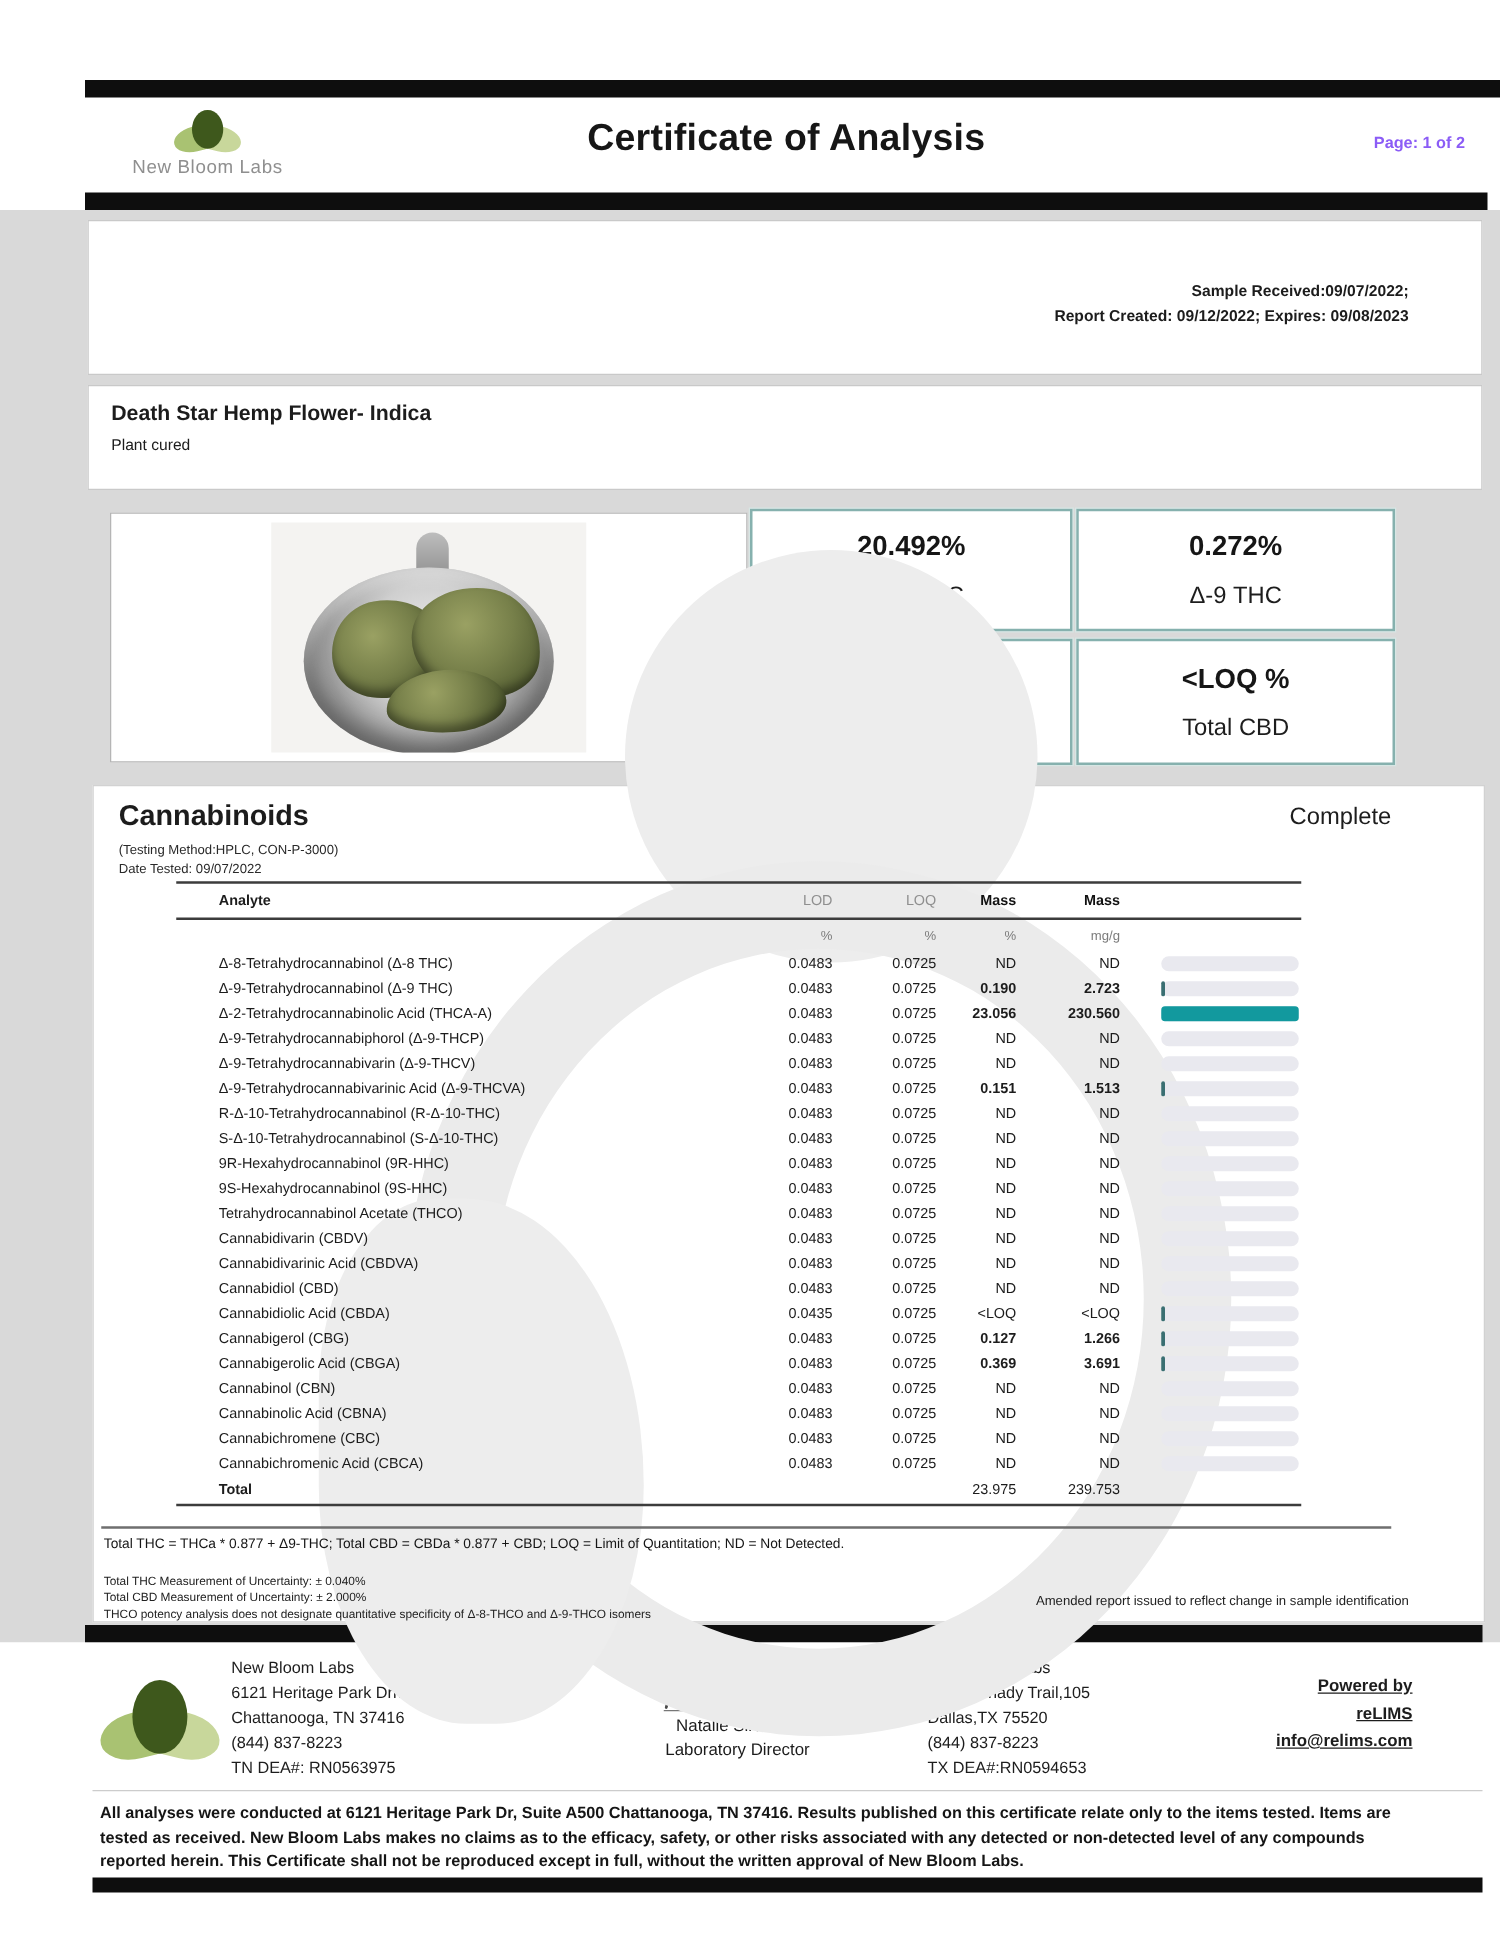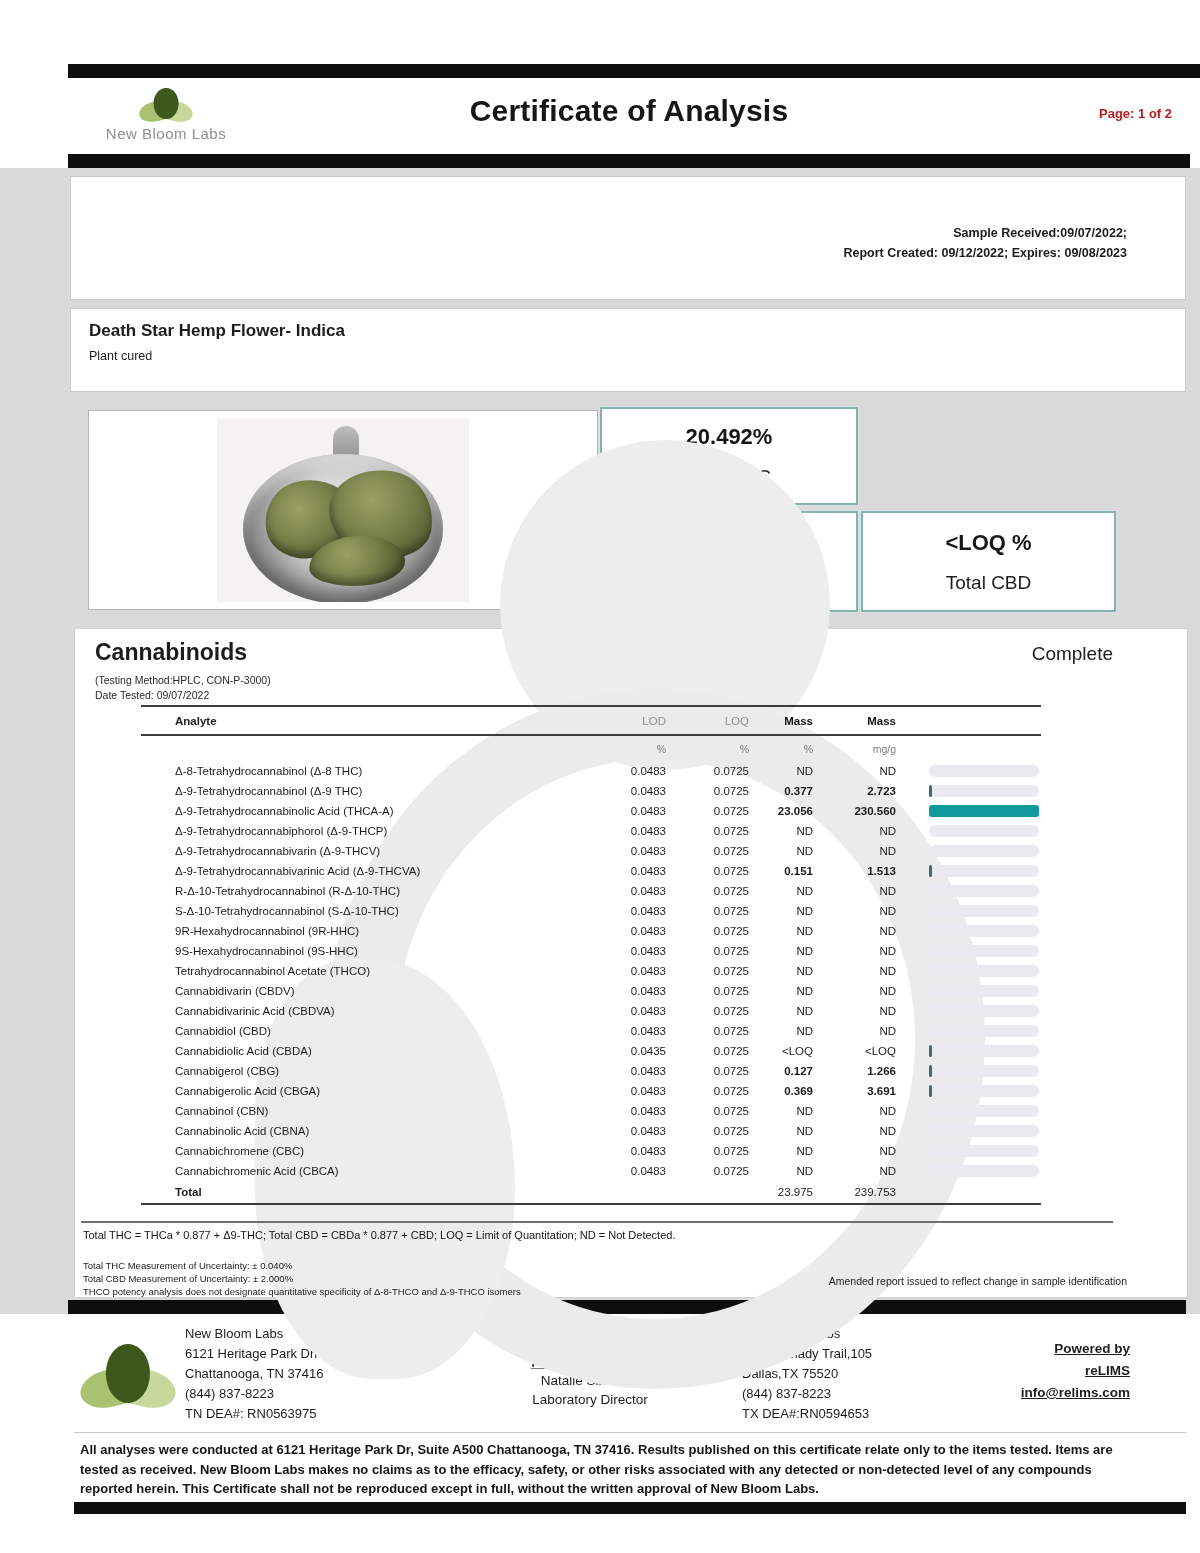--- a/index.html
+++ b/index.html
@@ -13,21 +13,21 @@
   
   .brand{display:flex;flex-direction:column;align-items:center;}
   .leaf-logo{position:relative;}
   .leaf-logo .leaf-l,.leaf-logo .leaf-r{position:absolute;bottom:0;width:52%;height:58%;}
   .leaf-logo .leaf-l{left:0;background:#a9c272;border-radius:70% 20% 20% 70%/60% 30% 40% 60%;transform:rotate(-14deg);}
   .leaf-logo .leaf-r{right:0;background:#c8d79b;border-radius:20% 70% 70% 20%/30% 60% 60% 40%;transform:rotate(14deg);}
   .leaf-logo .leaf-c{position:absolute;left:50%;top:0;transform:translateX(-50%);width:46%;height:92%;
                      background:#3e581c;border-radius:50%;}
   .brand-name{color:#8f8f8f;letter-spacing:.5px;}
   .coa-title{font-weight:700;font-size:30px;color:#161616;letter-spacing:.2px;}
-  .page-num{font-weight:700;font-size:13px;color:#b91c1c;}
+  .page-num{font-weight:700;font-size:13px;color:#8b5cf6;}
 
   
   .sample-big{font-weight:700;font-size:21px;}
   .sample-small{font-weight:700;font-size:12.5px;line-height:20px;}
 
   .prod-name{font-weight:600;font-size:17px;}
   .prod-note{font-size:12.5px;margin-top:8px;}
 
   
   .rbox{position:absolute;background:#fff;border:2px solid #86b1ae;box-shadow:0 0 0 1px #d7e6e4;
@@ -132,20 +132,24 @@
         <div class="tin"></div>
         <div class="bud bud1"></div>
         <div class="bud bud2"></div>
         <div class="bud bud3"></div>
       </div>
     </div>
 
     <div class="rbox" style="left:530px;top:7px;width:254px;height:94px;">
       <div class="val">20.492%</div>
       <div class="lbl">Total THC</div>
+    </div>
+    <div class="rbox" style="left:791px;top:7px;width:251px;height:94px;">
+      <div class="val">0.272%</div>
+      <div class="lbl">Δ-9 THC</div>
     </div>
     <div class="rbox" style="left:530px;top:111px;width:254px;height:97px;">
       <div class="val">23.975 %</div>
       <div class="lbl">Total Cannabinoids</div>
     </div>
     <div class="rbox" style="left:791px;top:111px;width:251px;height:97px;">
       <div class="val">&lt;LOQ %</div>
       <div class="lbl">Total CBD</div>
     </div>
   </div>
@@ -184,30 +188,30 @@
             <div class="c-num">ND</div>
             <div class="c-num">ND</div>
             <div class="c-bar">
               <div class="bar-track"></div>
             </div>
           </div>
           <div class="trow">
             <div class="c-analyte">Δ-9-Tetrahydrocannabinol (Δ-9 THC)</div>
             <div class="c-num">0.0483</div>
             <div class="c-num">0.0725</div>
-            <div class="c-num detected">0.377</div>
+            <div class="c-num detected">0.190</div>
             <div class="c-num detected">2.723</div>
             <div class="c-bar">
               <div class="bar-track">
                 <div class="bar-fill" style="width: 3%; background: rgb(58, 111, 114);"></div>
               </div>
             </div>
           </div>
           <div class="trow">
-            <div class="c-analyte">Δ-9-Tetrahydrocannabinolic Acid (THCA-A)</div>
+            <div class="c-analyte">Δ-2-Tetrahydrocannabinolic Acid (THCA-A)</div>
             <div class="c-num">0.0483</div>
             <div class="c-num">0.0725</div>
             <div class="c-num detected">23.056</div>
             <div class="c-num detected">230.560</div>
             <div class="c-bar">
               <div class="bar-track">
                 <div class="bar-fill" style="width: 100%; background: rgb(18, 153, 158);"></div>
               </div>
             </div>
           </div>

